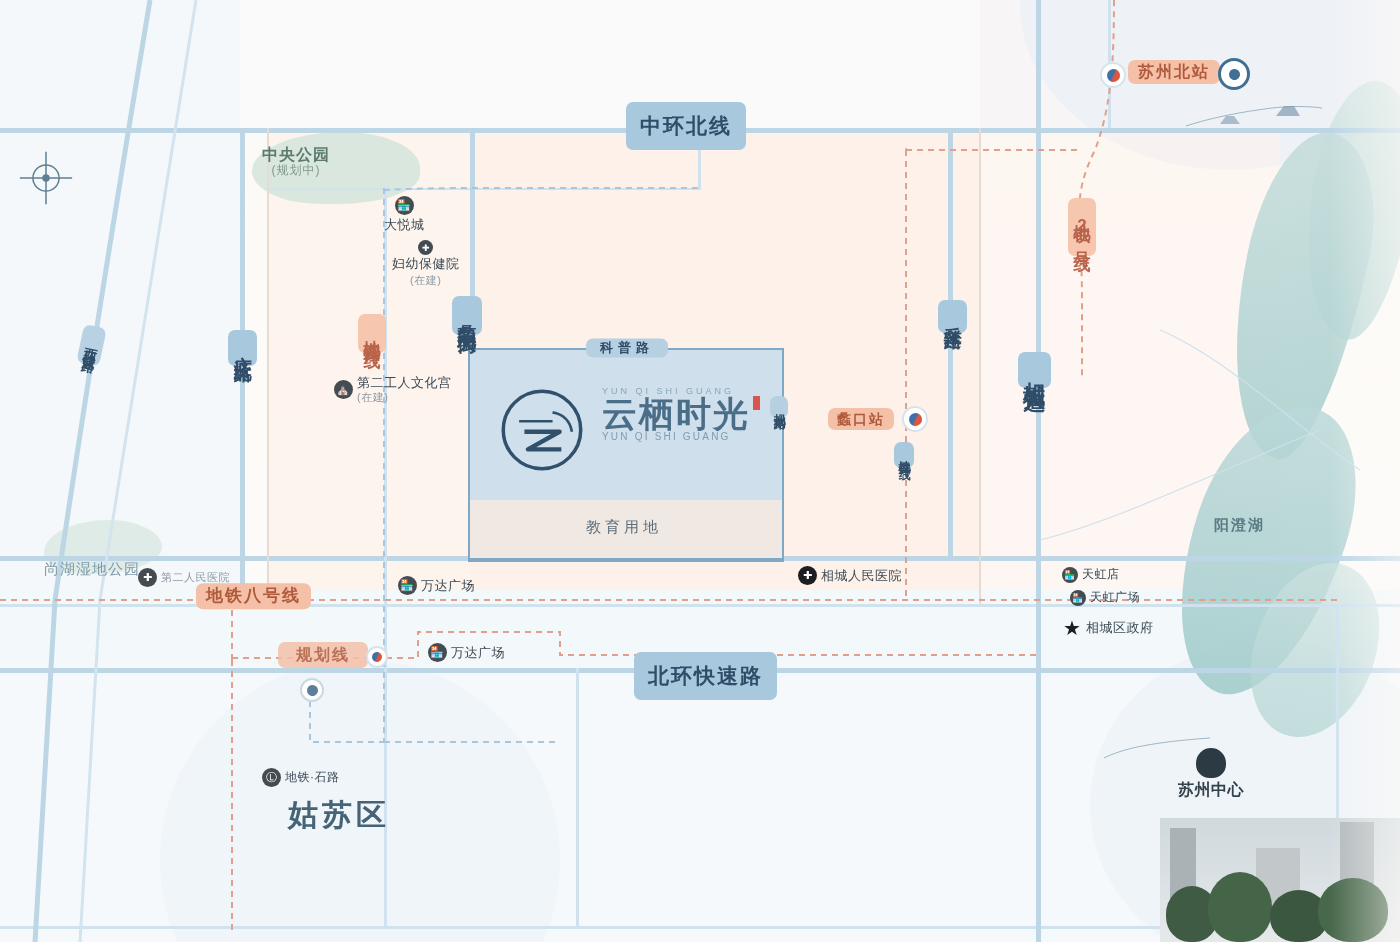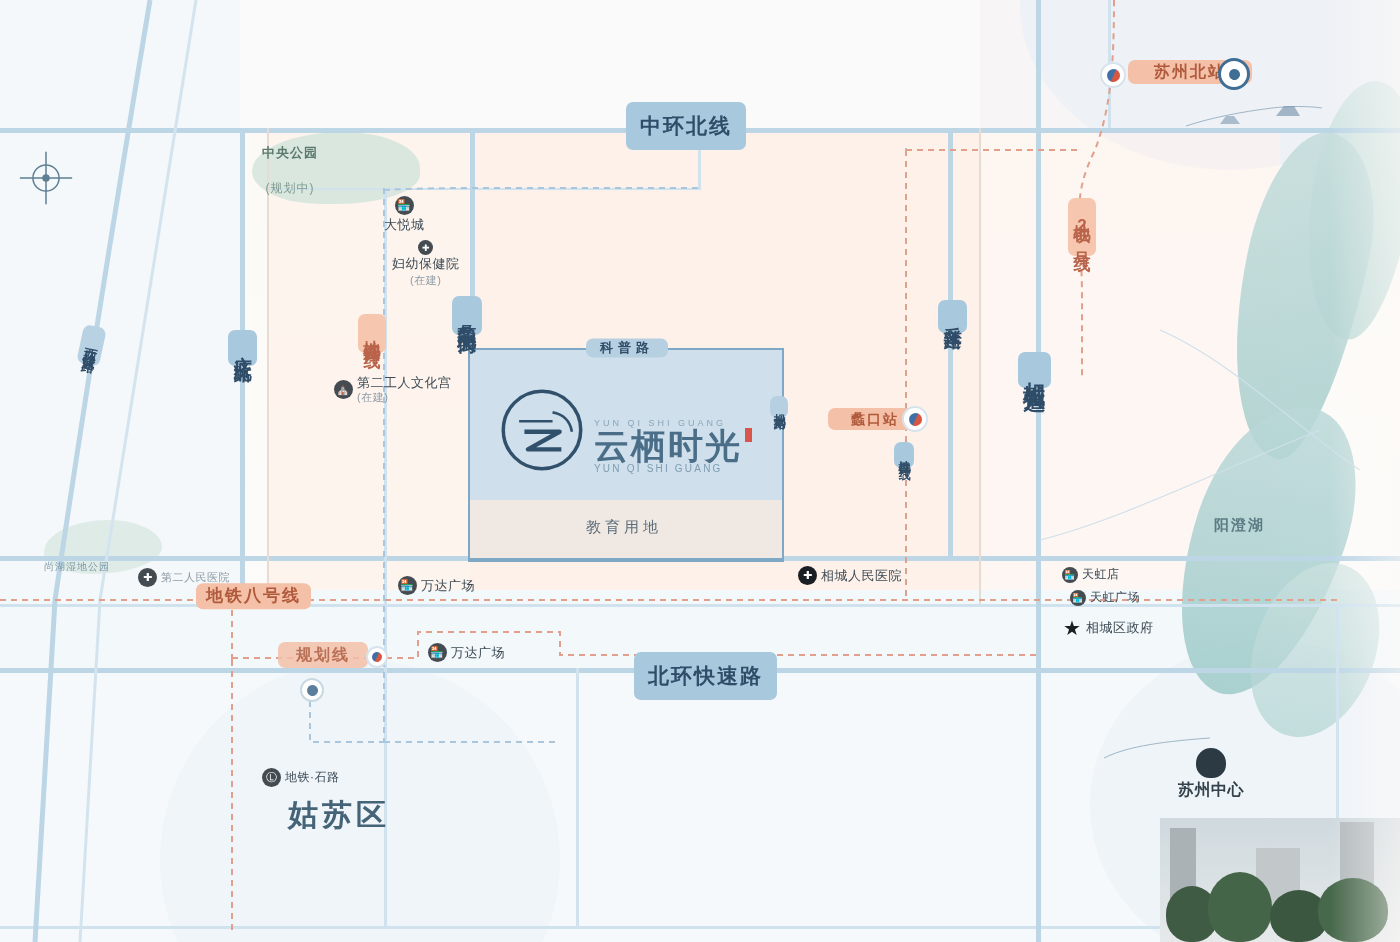--- a/index.html
+++ b/index.html
@@ -73,21 +73,21 @@
   .area-title.big{font-size:30px;letter-spacing:3px;color:#4d6c7d;}
   .area-title.gusu{font-size:30px;letter-spacing:4px;color:#456478;}
 
   
   .proj-outer{position:absolute;left:468px;top:348px;width:312px;height:210px;
     border:2px solid #7fa8c6;background:#cfe0ec;}
   .proj-edu{position:absolute;left:468px;top:500px;width:312px;height:58px;
     background:#f0e9e3;border:2px solid #7fa8c6;border-top:none;}
   .edu-label{position:absolute;left:468px;top:518px;width:312px;text-align:center;
     font-size:15px;color:#5d6d79;letter-spacing:4px;}
-  .logo-wrap{position:absolute;left:498px;top:386px;display:flex;align-items:flex-end;gap:8px;}
+  .logo-wrap{position:absolute;left:498px;top:386px;display:flex;align-items:flex-start;gap:16px;}
   .logo-mark{width:88px;height:88px;}
   .logo-cn{font-size:35px;font-weight:bold;color:#4a6d88;letter-spacing:2px;line-height:1;}
   .logo-en-top{font-size:9px;color:#89a6bb;letter-spacing:3px;}
   .logo-en-bot{font-size:10px;color:#7e9cb2;letter-spacing:2.2px;}
   .logo-dot{display:inline-block;width:7px;height:14px;background:#d9544a;vertical-align:top;margin-left:3px;}
 
   
   .poi{position:absolute;display:flex;align-items:center;gap:4px;white-space:nowrap;}
   .poi-icon{width:19px;height:19px;border-radius:50%;background:#444c52;
     display:flex;align-items:center;justify-content:center;color:#fff;font-size:11px;flex:none;}
@@ -107,21 +107,21 @@
 
   
   .compass{position:absolute;left:18px;top:150px;width:56px;height:56px;}
   
   .photo{position:absolute;left:1160px;top:818px;width:240px;height:124px;overflow:hidden;}
   .photo .sky{position:absolute;inset:0;background:linear-gradient(180deg,#cfd9de,#e6e9ea);}
   .photo .tree{position:absolute;bottom:0;background:#3f5b44;border-radius:50% 50% 45% 45%;}
   .photo .bld{position:absolute;background:#b9bfc2;}
   .grad-fade{position:absolute;left:1330px;top:0;width:70px;height:942px;
     background:linear-gradient(90deg,rgba(253,250,247,0),rgba(253,250,247,.55));}
-  .tiny-note{position:absolute;font-size:10px;color:#9fb0bb;letter-spacing:1px;white-space:nowrap;}
+  .tiny-note{position:absolute;font-size:15px;color:#9fb0bb;letter-spacing:1px;white-space:nowrap;}
 </style>
 </head>
 <body>
 
 <div id="map">
 
   <div class="tint t-topstrip"></div>
   <div class="tint t-nw"></div>
   <div class="tint t-ne"></div>
   <div class="tint t-ecorner"></div>
@@ -209,49 +209,49 @@
     <div>
       <div class="logo-en-top">YUN QI SHI GUANG</div>
       <div class="logo-cn"><span>云栖时光</span><span class="logo-dot"></span></div>
       <div class="logo-en-bot">YUN QI SHI GUANG</div>
     </div>
   </div>
 
   <div class="area-title gusu" style="left:288px;top:795px;">姑苏区</div>
 
   <div style="position:absolute;left:262px;top:146px;line-height:1.15;text-align:center;">
-    <div style="font-size:13px;color:#5c7b6e;font-weight:bold;letter-spacing:1px;text-align:right;">中央公园</div>
-    <div style="font-size:12px;color:#7e9b8d;letter-spacing:1px;margin-top:21px;">(规划中)</div>
+    <div style="font-size:16px;color:#5c7b6e;font-weight:bold;letter-spacing:1px;text-align:right;">中央公园</div>
+    <div style="font-size:12px;color:#7e9b8d;letter-spacing:1px;">(规划中)</div>
   </div>
   <div class="tiny-note" style="left:44px;top:560px;color:#7c99a6;">尚湖湿地公园</div>
 
   <div class="pill" style="left:626px;top:126px;transform:translateY(-50%);">中环北线</div>
   <div class="pill" style="left:634px;top:652px;">北环快速路</div>
 
   <div class="pill vert" style="left:228px;top:330px;font-size:18px;">广济北路</div>
   <div class="pill vert" style="left:938px;top:300px;font-size:18px;">采莲路</div>
   <div class="pill vert" style="left:1018px;top:352px;font-size:22px;">相城大道</div>
   <div class="pill vert" style="left:452px;top:296px;font-size:19px;">蠡门北大街</div>
   <div class="pill vert" style="left:80px;top:326px;font-size:13px;transform:rotate(12deg);background:#b8d2e4;">西环快速路</div>
 
   <div class="pill orange vert" style="left:358px;top:314px;font-size:17px;">地铁四号线</div>
   <div class="pill orange vert" style="left:1068px;top:198px;font-size:17px;">地铁2号线</div>
   <div class="pill vert" style="left:894px;top:442px;font-size:12px;letter-spacing:2px;padding:8px 3px;background:#a8c8de;">地铁二号线</div>
   <div class="pill orange" style="left:196px;top:596px;transform:translateY(-50%);font-size:17px;letter-spacing:2px;padding:3px 10px;">地铁八号线</div>
   <div class="pill orange" style="left:278px;top:642px;font-size:16px;letter-spacing:2px;padding:4px 18px;opacity:.85;">规划线</div>
 
-  <div class="pill orange" style="left:1128px;top:60px;font-size:16px;letter-spacing:2px;padding:3px 26px;">苏州北站</div>
+  <div class="pill orange" style="left:1128px;top:60px;font-size:16px;letter-spacing:2px;padding:3px 10px;">苏州北站</div>
   <div class="station" style="left:1100px;top:62px;">
     <div class="s-in"></div>
   </div>
   <div class="station ring" style="left:1218px;top:58px;">
     <div class="s-in"></div>
   </div>
 
-  <div class="pill orange" style="left:828px;top:408px;font-size:14px;letter-spacing:2px;padding:3px 23px;">蠡口站</div>
+  <div class="pill orange" style="left:828px;top:408px;font-size:14px;letter-spacing:2px;padding:3px 9px;">蠡口站</div>
   <div class="station" style="left:902px;top:406px;">
     <div class="s-in"></div>
   </div>
   <div class="station" style="left:366px;top:646px;width:18px;height:18px;">
     <div class="s-in" style="width:10px;height:10px;"></div>
   </div>
 
   <div class="poi" style="left:384px;top:196px;flex-direction:column;align-items:center;gap:1px;">
     <div class="poi-icon">🏪</div>
     <div class="poi-label">大悦城</div>

